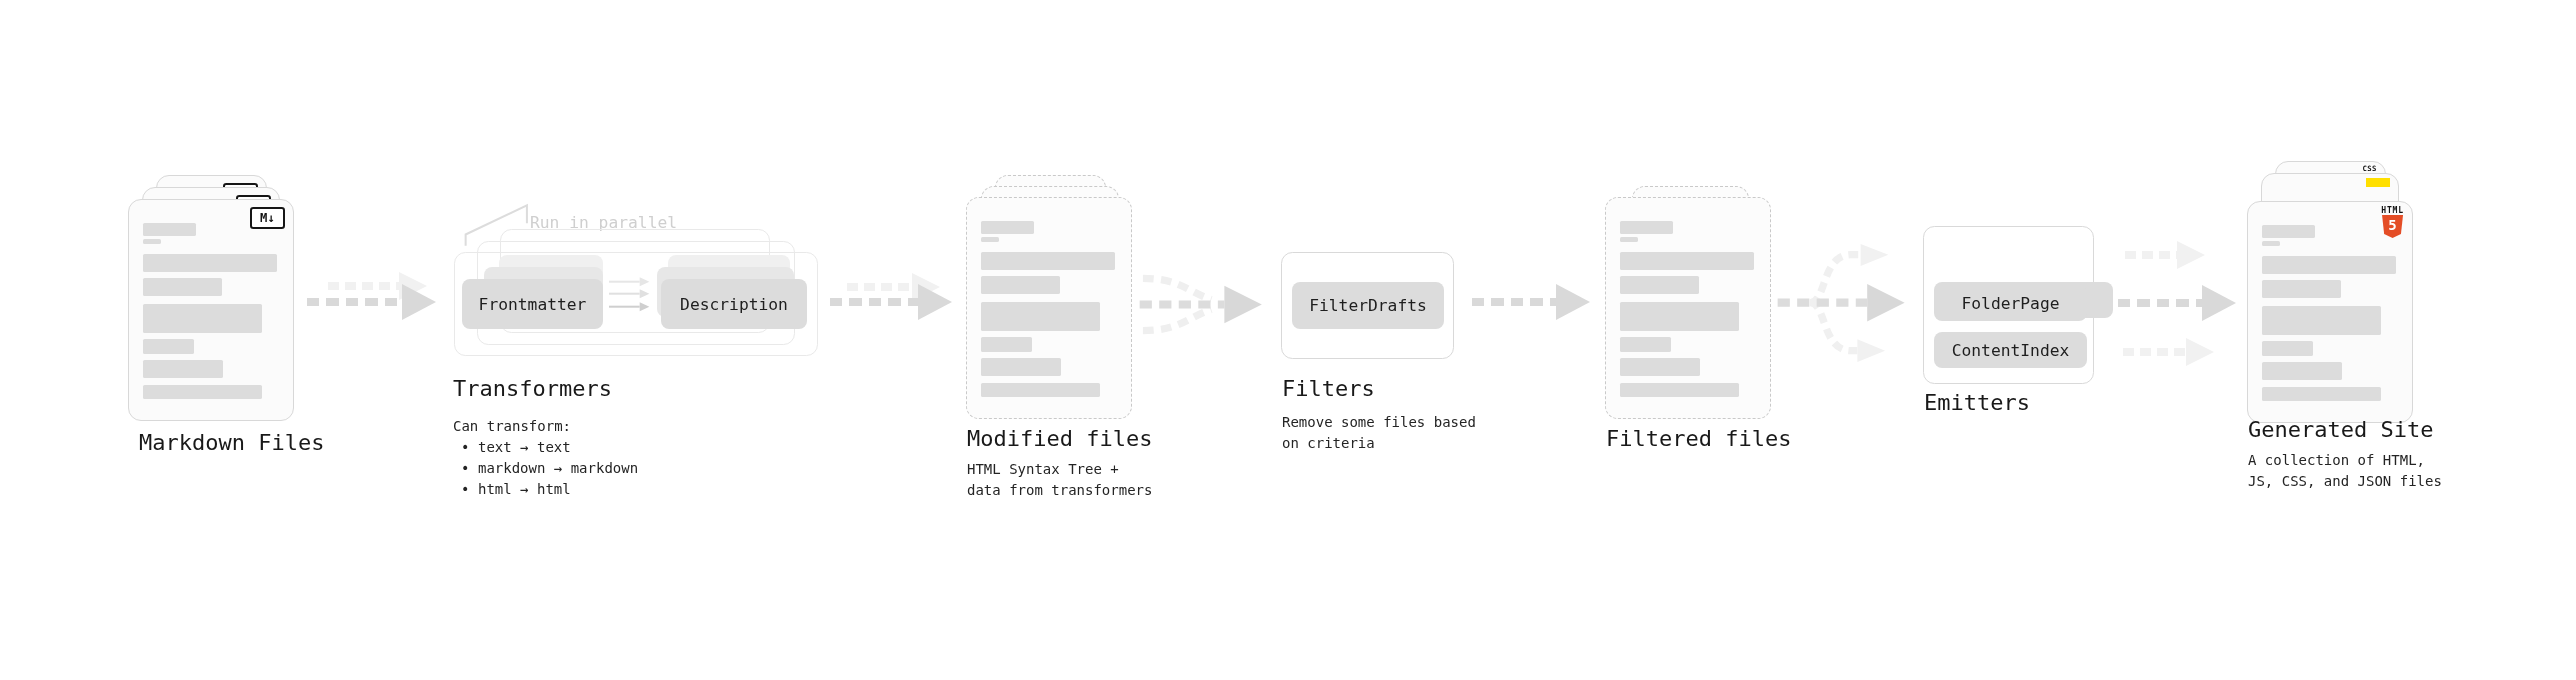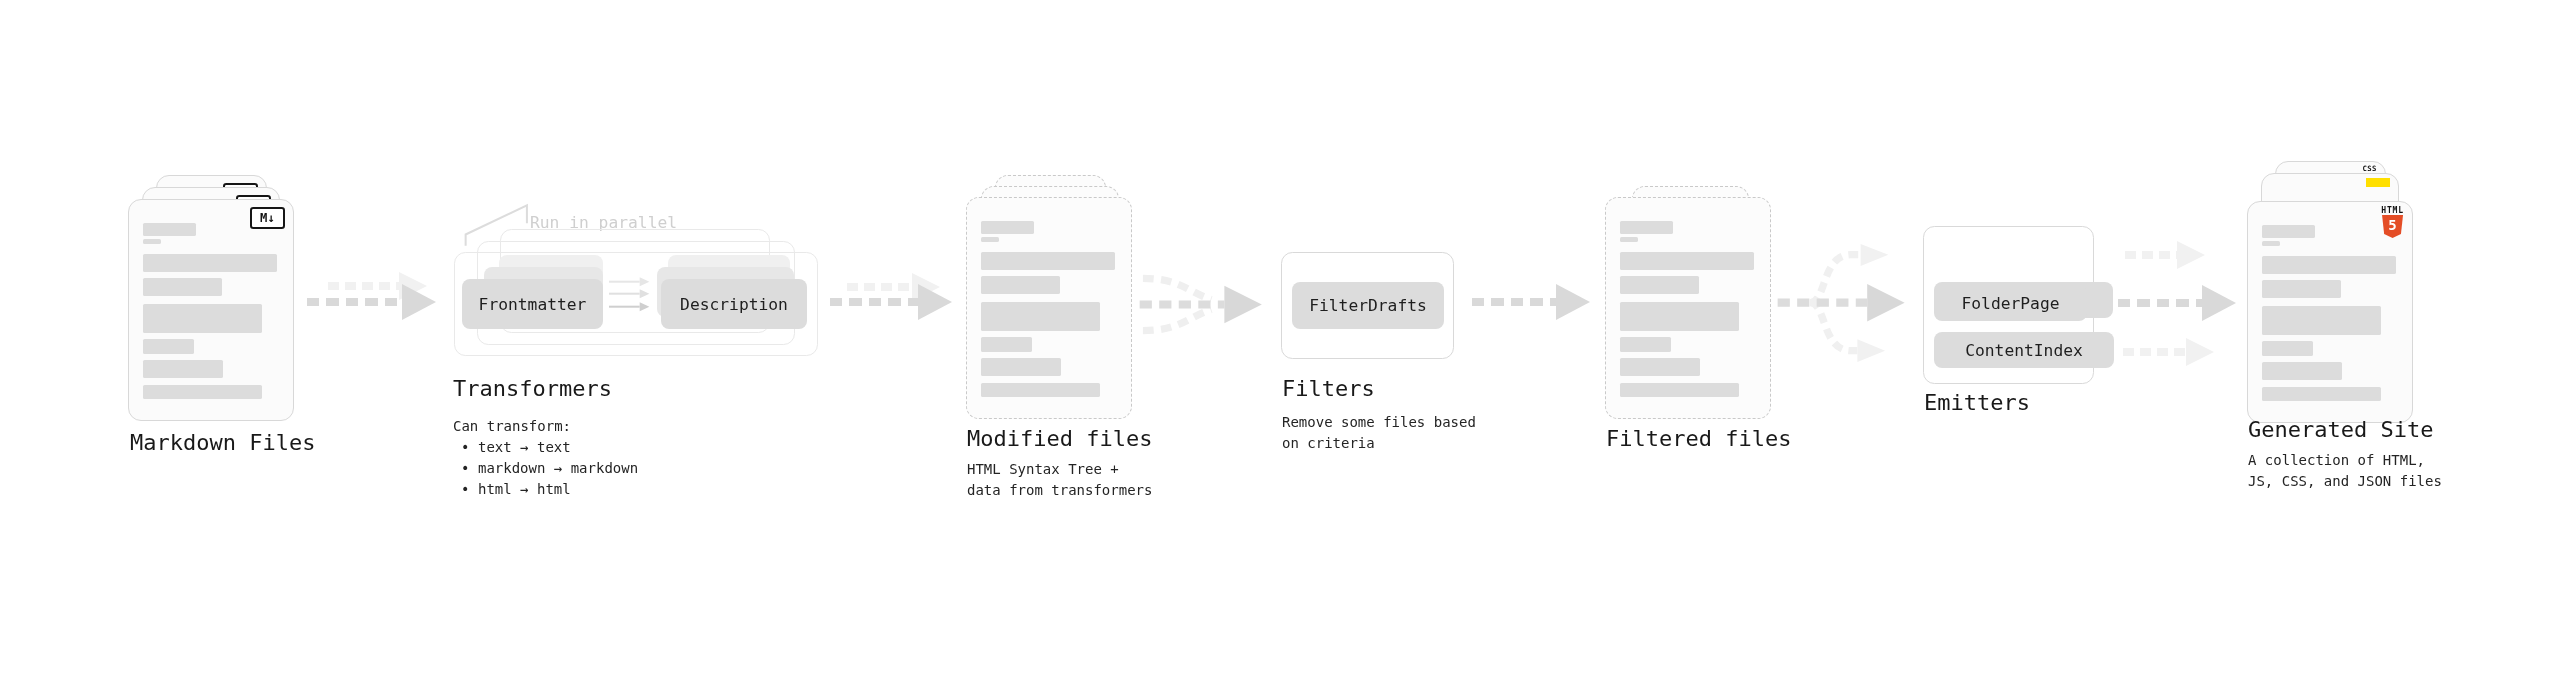--- a/index.html
+++ b/index.html
@@ -70,21 +70,21 @@
         <div class="ph-bar" style="width: 53px; height: 13px; margin-bottom: 3.3px;"></div>
         <div class="ph-bar" style="width: 18px; height: 4.9px; margin-bottom: 9.8px;"></div>
         <div class="ph-bar" style="width: 134px; height: 18px; margin-bottom: 6.5px;"></div>
         <div class="ph-bar" style="width: 79px; height: 18px; margin-bottom: 7.3px;"></div>
         <div class="ph-bar" style="width: 119px; height: 29px; margin-bottom: 6.5px;"></div>
         <div class="ph-bar" style="width: 51px; height: 14.6px; margin-bottom: 6.5px;"></div>
         <div class="ph-bar" style="width: 80px; height: 18px; margin-bottom: 6.5px;"></div>
         <div class="ph-bar" style="width: 119px; height: 14px; margin-bottom: 0px;"></div>
       </div>
   </div>
-  <div class="sec-title" style="left:130px;top:430px;">Markdown Files</div>
+  <div class="sec-title" style="left:139px;top:430px;">Markdown Files</div>
 
   <div class="arrow light" style="left:328px;top:272px;width:99px;">
     <div class="dash"></div>
       <div class="head"></div>
   </div>
   <div class="arrow dark" style="left:307px;top:284px;width:129px;">
     <div class="dash"></div>
       <div class="head"></div>
   </div>
 
@@ -195,21 +195,21 @@
     <path d="M42,72 C62,72 56,131 92,131 L100,131" stroke="#f0f0f0" stroke-width="9" fill="none" stroke-dasharray="12 8"></path>
     <path d="M2,72 L112,72" stroke="#dcdcdc" stroke-width="10" fill="none" stroke-dasharray="15 9"></path>
     <polygon points="112,49 158,72 112,95" fill="#d8d8d8"></polygon>
     <polygon points="104,0 138,13 104,27" fill="#f1f1f1"></polygon>
     <polygon points="100,117 134,131 100,145" fill="#f1f1f1"></polygon>
   </svg>
 
   <div class="tbox" style="left:1923px;top:226px;width:171px;height:158px;border-color:#d9d9d9;background:#ffffff;"></div>
   <div class="pill" style="left:1934px;top:238px;width:179px;height:36px;margin-top:44px;">ContentPage</div>
   <div class="pill" style="left:1934px;top:285px;width:153px;height:36px;">FolderPage</div>
-  <div class="pill" style="left:1934px;top:332px;width:180px;height:36px;">ContentIndex</div>
+  <div class="pill" style="left:1934px;top:332px;width:153px;height:36px;">ContentIndex</div>
   <div class="sec-title" style="left:1924px;top:390px;">Emitters</div>
 
   <div class="arrow light" style="left:2125px;top:241px;width:80px;">
     <div class="dash"></div>
       <div class="head"></div>
   </div>
   <div class="arrow dark" style="left:2118px;top:285px;width:118px;">
     <div class="dash"></div>
       <div class="head"></div>
   </div>

